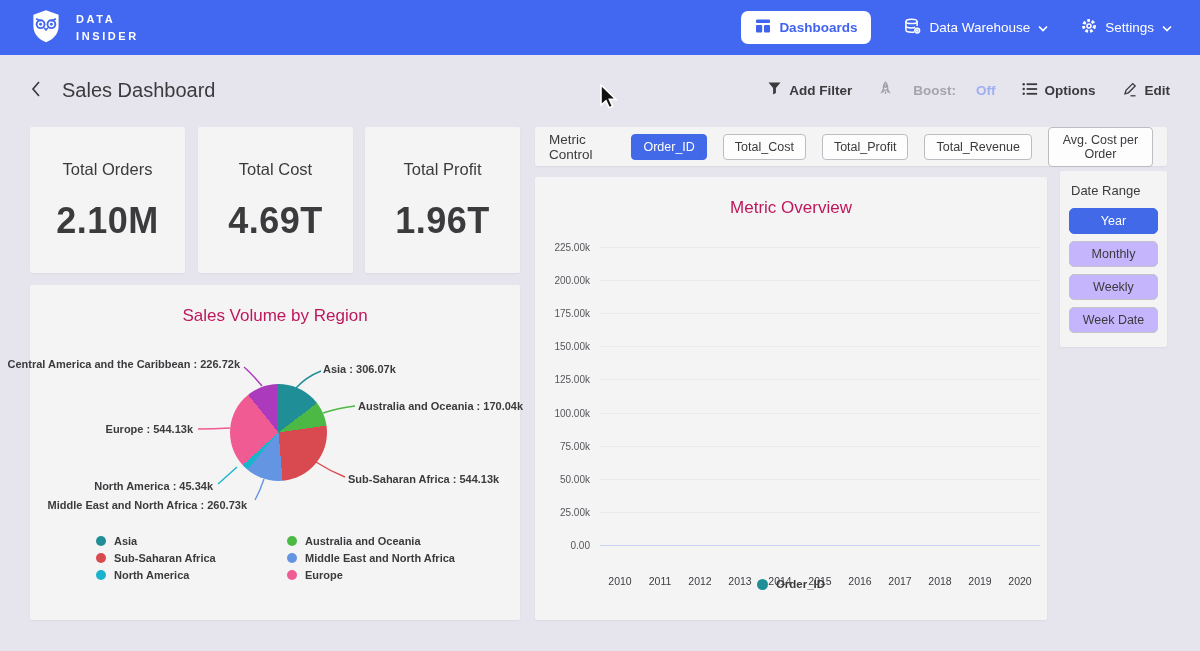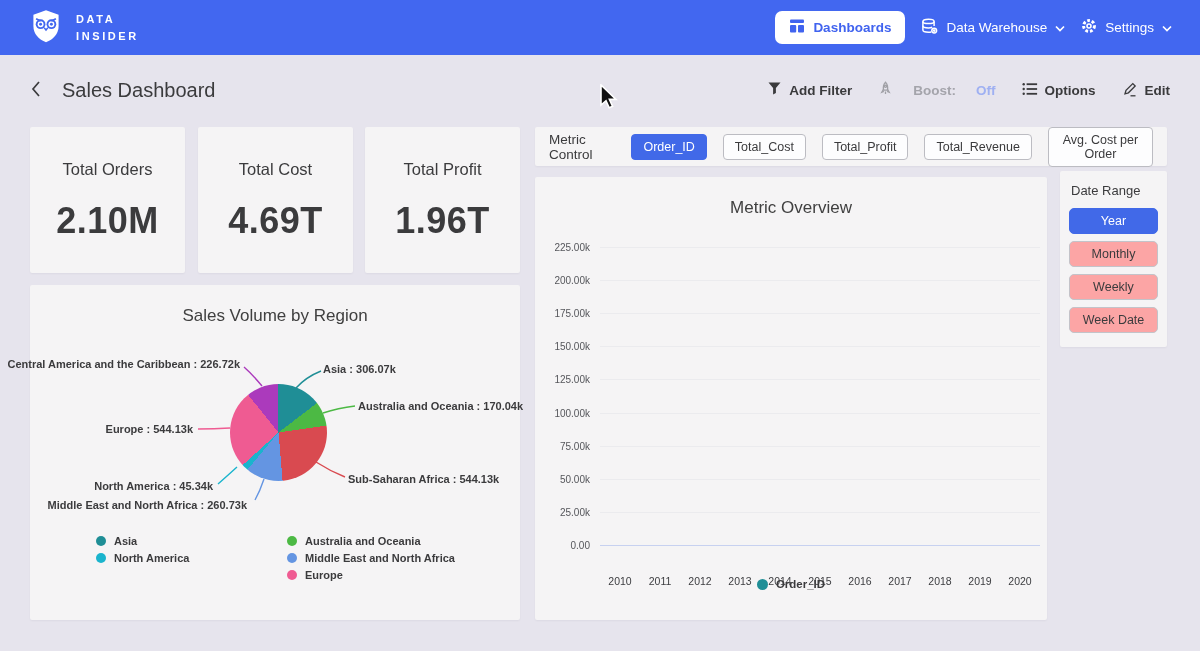--- a/index.html
+++ b/index.html
@@ -10,21 +10,21 @@
     background:#e6e4ed; color:#3b3b3d;
   }
   
   .topbar {
     position:absolute; top:0; left:0; right:0; height:55px;
     background:#4267f0; display:flex; align-items:center;
     justify-content:space-between; padding:0 28px;
   }
   .brand { display:flex; align-items:center; gap:12px; cursor:pointer; }
   .brand-text { color:#fff; font-size:11px; font-weight:bold; letter-spacing:2.6px; line-height:1.5; }
-  .topnav { display:flex; align-items:center; gap:16px; }
+  .topnav { display:flex; align-items:center; gap:33px; }
   .topnav-item { display:flex; align-items:center; gap:8px; color:#fff; font-size:13.5px; font-weight:500; cursor:pointer; }
   .pill { background:#fff; color:#4063ef; border-radius:7px; padding:7px 14px; border:none; font-size:13.5px; font-weight:600; display:flex; align-items:center; gap:8px; cursor:pointer; font-family:inherit; }
   
   .page-header { position:absolute; top:55px; left:0; right:0; height:70px; display:flex; align-items:center; padding:0 30px; }
   .back-btn { background:none; border:none; cursor:pointer; display:flex; align-items:center; }
   .page-title { font-size:20px; font-weight:500; color:#3b3b3d; margin-left:20px; }
   .actions { margin-left:auto; display:flex; align-items:center; gap:26px; }
   .action { display:flex; align-items:center; gap:7px; font-size:13.5px; font-weight:600; color:#3a3a3c; background:none; border:none; cursor:pointer; font-family:inherit; }
   .action.muted { color:#a4a4ab; font-weight:600;gap:20px; }
   .boost-off { color:#9fb0f2; }
@@ -33,35 +33,35 @@
   .kpi-1 { left:30px; top:127px; width:155px; height:146px; }
   .kpi-2 { left:198px; top:127px; width:155px; height:146px; }
   .kpi-3 { left:365px; top:127px; width:155px; height:146px; }
   .kpi-label { text-align:center; margin-top:33px; font-size:16.5px; color:#3b3b3d; }
   .kpi-value { text-align:center; margin-top:21px; font-size:36px; font-weight:700; letter-spacing:0.5px; color:#3b3b3d; }
   .metric-bar { left:535px; top:127px; width:632px; height:39px; display:flex; align-items:center; padding:0 14px; gap:16px; }
   .metric-label { font-size:13.5px; color:#3b3b3d; margin-right:5px; }
   .mbtn { border:1px solid #bcbcc2; background:#fdfdfe; color:#3b3b3d; font-size:12.5px; padding:5px 11px; border-radius:4px; cursor:pointer; font-family:inherit; }
   .mbtn.active { background:#4169e8; border-color:#4169e8; color:#fff; }
   .chart-panel { left:535px; top:177px; width:512px; height:443px; }
-  .panel-title { text-align:center; padding-top:21px; font-size:17px; color:#404040; }
+  .panel-title { text-align:center; padding-top:21px; font-size:17px; color:#be185d; }
   .plot-area { position:absolute; left:65px; top:70px; width:440px; height:298px; }
   .tick { position:absolute; left:0; right:0; height:1px; background:#ebebee; }
   .tick.zero { background:#c7d1f0; }
   .tick-label { position:absolute; right:calc(100% + 10px); top:-5px; font-size:10px; color:#55565b; white-space:nowrap; }
   .bars { position:absolute; inset:0; display:flex; align-items:flex-end; }
   .bar-slot { flex:1; display:flex; justify-content:center; }
   .bar { width:19px; background:#1f8e96; cursor:pointer; }
   .x-labels { position:absolute; left:65px; top:374px; width:440px; display:flex; }
   .x-slot { flex:1; text-align:center; font-size:10.5px; color:#3c3d40;margin-top:24px; }
   .chart-legend { position:absolute; top:401px; left:0; right:0; display:flex; justify-content:center; align-items:center; gap:8px; font-size:11.5px; font-weight:700; color:#3b3b3d; cursor:pointer; }
   .dot { width:11px; height:11px; border-radius:50%; background:#1f8e96; }
   .date-panel { left:1060px; top:171px; width:107px; height:176px; padding:12px 9px; }
   .date-label { font-size:13px; font-weight:500; color:#3b3b3d; margin-bottom:10px; padding-left:2px; }
-  .dbtn { display:block; width:100%; margin-bottom:7px; padding:5px 0; text-align:center; font-size:12.5px; border:1px solid #c3c3c9; border-radius:5px; background:#fca5a5; color:#3b3b3d; cursor:pointer; font-family:inherit; }
+  .dbtn { display:block; width:100%; margin-bottom:7px; padding:5px 0; text-align:center; font-size:12.5px; border:1px solid #c3c3c9; border-radius:5px; background:#c4b5fd; color:#3b3b3d; cursor:pointer; font-family:inherit; }
   .dbtn.active { background:#4169e8; border-color:#4169e8; color:#fff; }
   .pie-panel { left:30px; top:285px; width:490px; height:335px; }
   .pie-circle { position:absolute; left:200px; top:99px; width:97px; height:97px; border-radius:50%; cursor:pointer; }
   .leaders { position:absolute; inset:0; pointer-events:none; }
   .pie-label { position:absolute; font-size:11px; font-weight:700; color:#3b3b3d; white-space:nowrap; }
   .pie-legend-col { position:absolute; top:247px; }
   .plg-row { display:flex; align-items:center; gap:8px; height:17px; font-size:11px; font-weight:700; color:#3b3b3d; cursor:pointer; }
   .plg-dot { width:10px; height:10px; border-radius:50%; flex:0 0 auto; }
   .cursor { position:absolute; left:599px; top:84px; pointer-events:none; }
 </style>
@@ -318,20 +318,24 @@
       <path d="M200,143 Q184,144 168,144" fill="none" stroke="#ef5b92" stroke-width="1.4"></path>
       <path d="M232,101 Q222,89 214,82" fill="none" stroke="#ab3abc" stroke-width="1.4"></path>
     </svg>
   <div class="pie-circle" style="background: conic-gradient(rgb(31, 142, 150) 0deg, rgb(31, 142, 150) 52.54deg, rgb(76, 185, 68) 52.54deg, rgb(76, 185, 68) 81.73deg, rgb(217, 74, 80) 81.73deg, rgb(217, 74, 80) 175.14deg, rgb(100, 149, 226) 175.14deg, rgb(100, 149, 226) 219.89deg, rgb(26, 180, 205) 219.89deg, rgb(26, 180, 205) 227.68deg, rgb(239, 91, 146) 227.68deg, rgb(239, 91, 146) 321.08deg, rgb(171, 58, 188) 321.08deg, rgb(171, 58, 188) 360deg);"></div>
   <div class="pie-legend-col" style="left:66px;">
       <div class="plg-row">
         <span class="plg-dot" style="background: rgb(31, 142, 150);"></span>
         <span>Asia</span>
       </div>
       <div class="plg-row">
+        <span class="plg-dot" style="background: rgb(217, 74, 80);"></span>
+        <span>Sub-Saharan Africa</span>
+      </div>
+      <div class="plg-row">
         <span class="plg-dot" style="background: rgb(26, 180, 205);"></span>
         <span>North America</span>
       </div>
     </div>
   <div class="pie-legend-col" style="left:257px;">
       <div class="plg-row">
         <span class="plg-dot" style="background: rgb(76, 185, 68);"></span>
         <span>Australia and Oceania</span>
       </div>
       <div class="plg-row">

